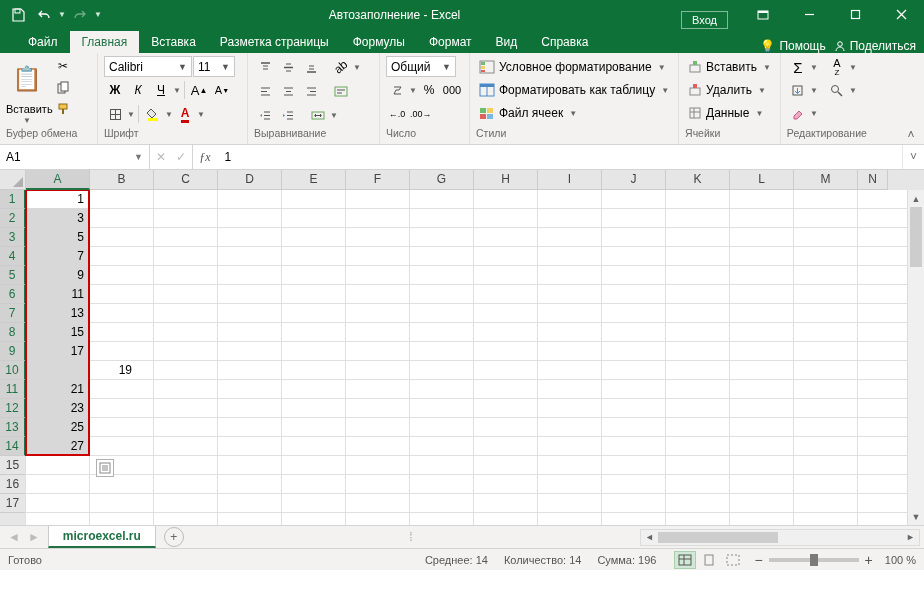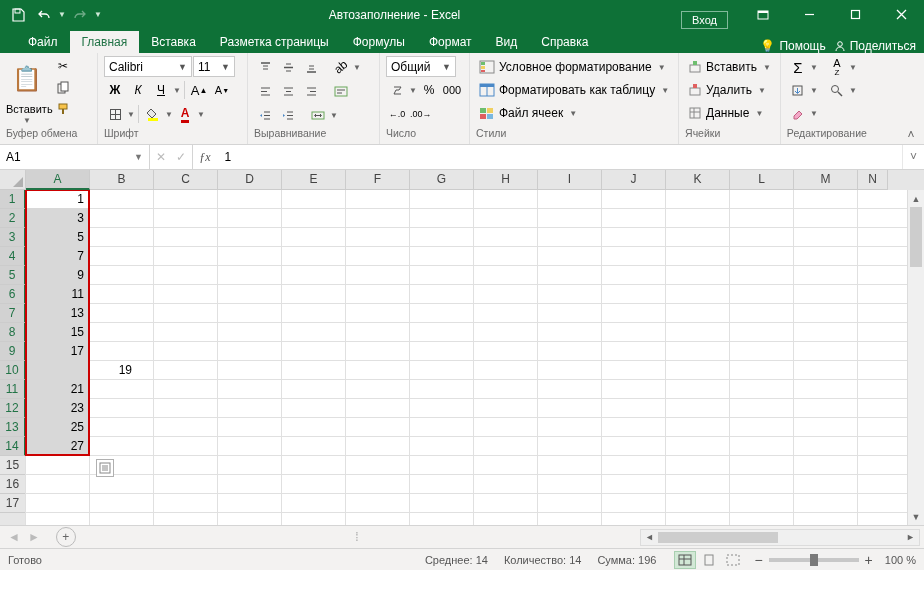--- a/index.html
+++ b/index.html
@@ -620,20 +620,21 @@
     <div class="thumb"></div>
     <div class="down">▼</div>
   </div>
 </div>
 
 <div class="sheettabs">
   <div class="sheet-nav">
     <span style="color:#bbb">◄</span>
     <span style="color:#bbb">►</span>
   </div>
+  <div class="sheet-tab"><span>microexcel.ru</span></div>
   <div class="add-sheet">+</div>
   <div class="sheetbar-mid">⁞</div>
   <div class="hscroll">
     <div class="btn">◄</div>
     <div class="track">
         <div class="thumb"></div>
       </div>
     <div class="btn">►</div>
   </div>
 </div>

